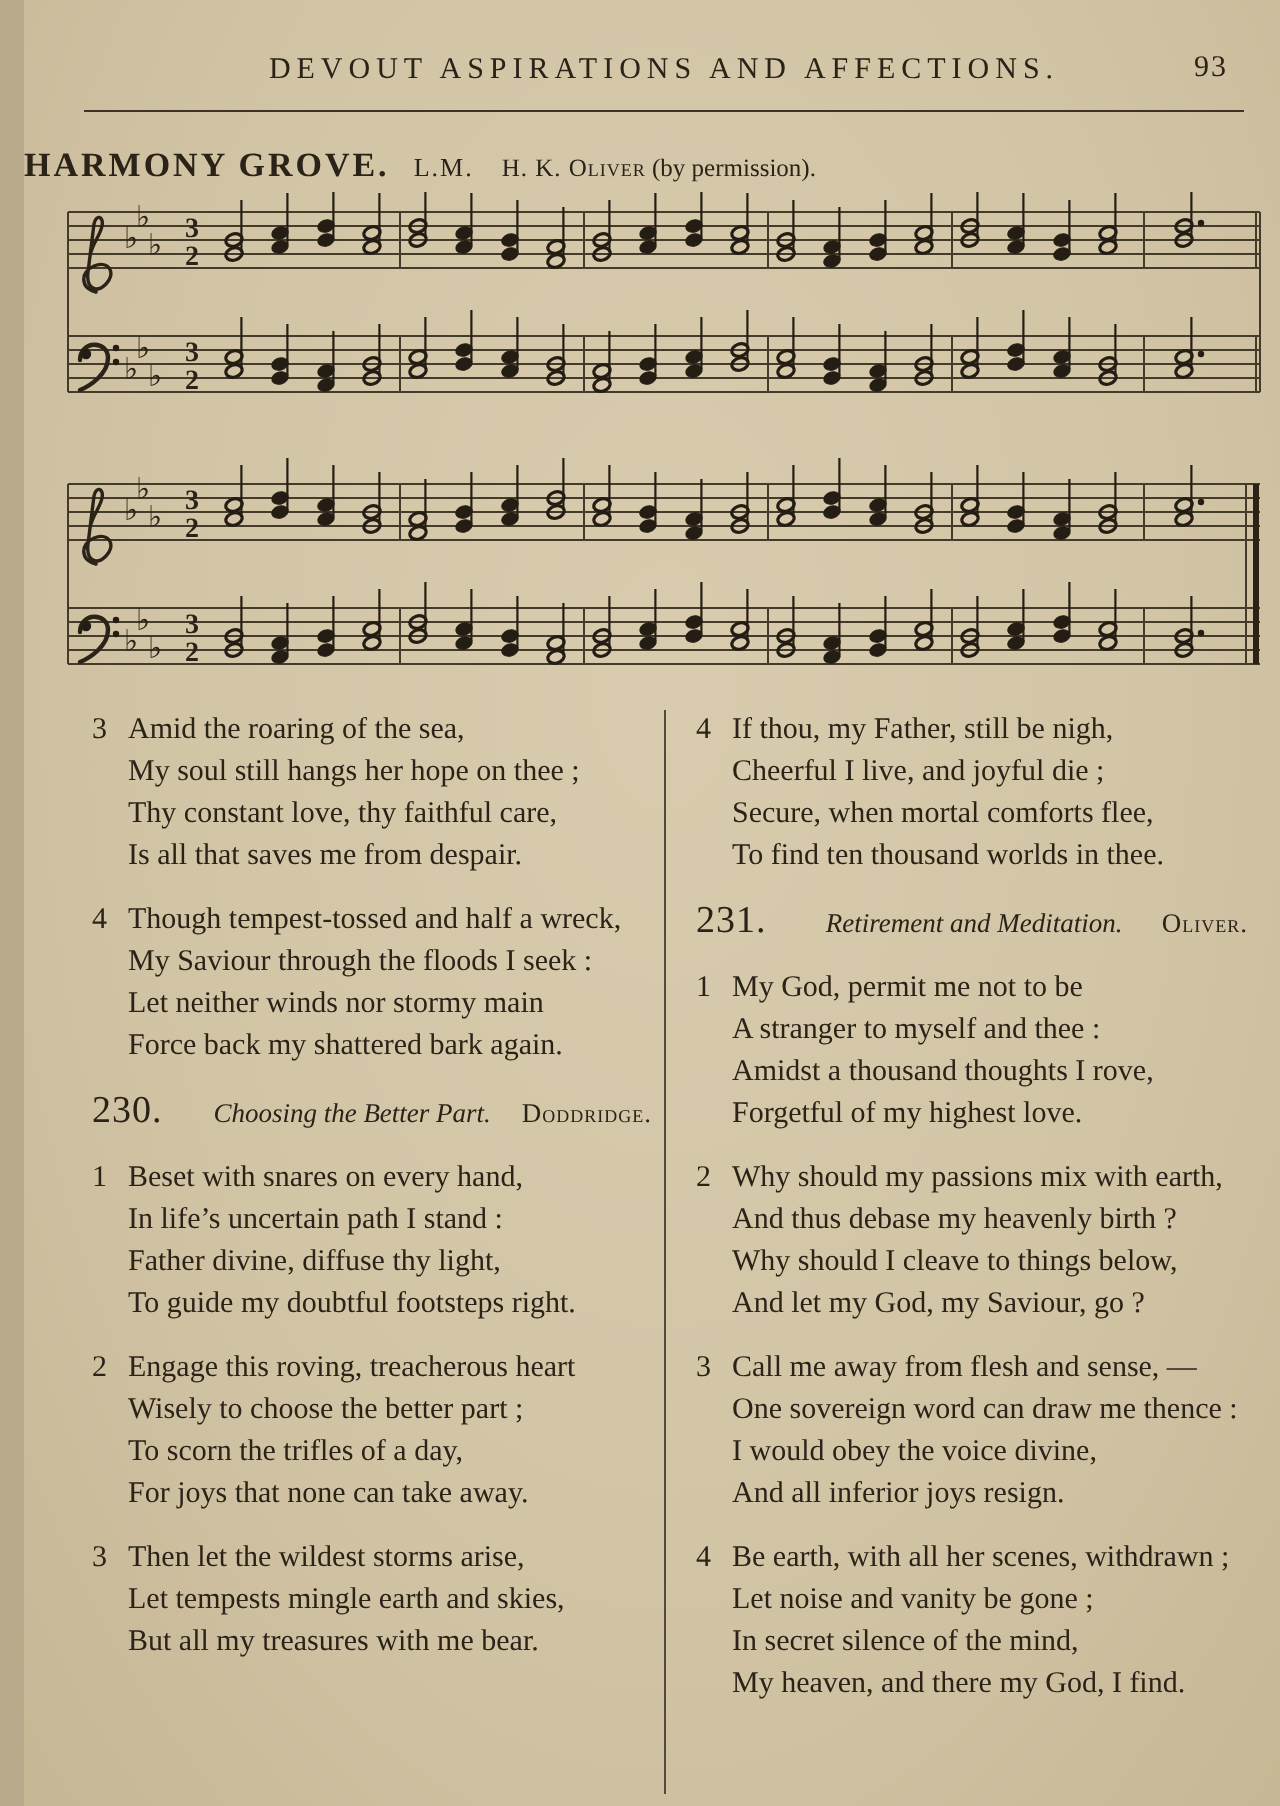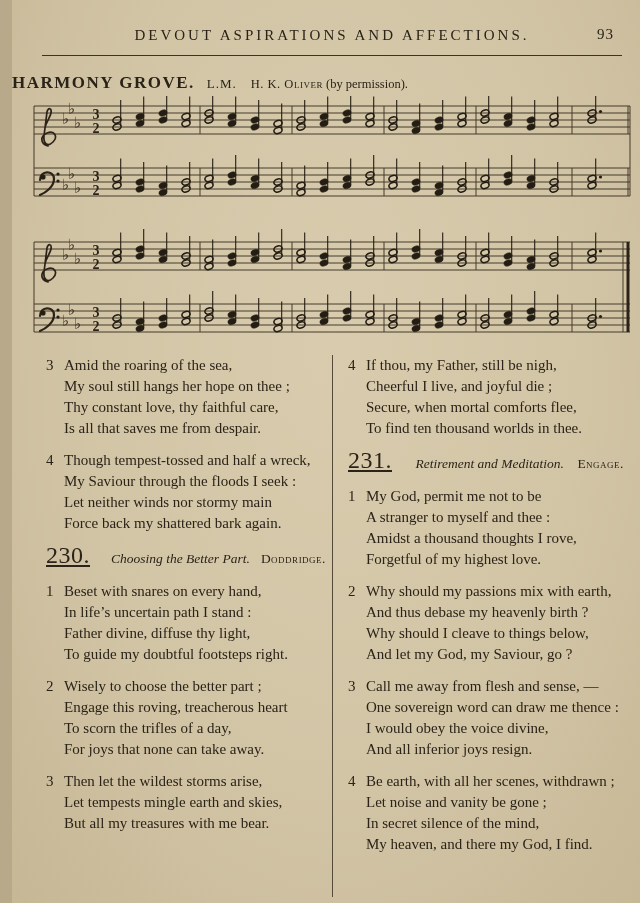--- a/index.html
+++ b/index.html
@@ -36,21 +36,21 @@
   .dot{fill:#241d13;}
   
   .columns{position:absolute;top:355px;left:34px;right:28px;bottom:6px;display:flex;}
   .col{font-size:15px;line-height:21px;}
   .col.left{width:280px;}
   .col.right{flex:1;border-left:1px solid #55493a;padding-left:15px;margin-left:6px;}
   .verse{display:flex;margin-bottom:11px;}
   .vnum{width:12px;flex:0 0 12px;margin-right:6px;text-align:left;}
   .vline{display:block;}
   .hymn-head{display:flex;align-items:baseline;margin:10px 0 12px 0;}
-  .hnum{font-size:24px;letter-spacing:0.5px;margin-right:10px;text-decoration:underline;}
+  .hnum{font-size:19px;letter-spacing:0.5px;margin-right:10px;}
   .hsub{flex:1;text-align:center;font-style:italic;font-size:13.5px;}
   .hauth{font-variant:small-caps;font-size:13.5px;letter-spacing:0.5px;}
 </style>
 </head>
 <body>
 
 <div class="page">
 
   <div class="running-head">
     <span class="rh-title">DEVOUT ASPIRATIONS AND AFFECTIONS.</span>
@@ -438,22 +438,22 @@
           <span class="vline">Beset with snares on every hand,</span>
           <span class="vline">In life’s uncertain path I stand :</span>
           <span class="vline">Father divine, diffuse thy light,</span>
           <span class="vline">To guide my doubtful footsteps right.</span>
         </span>
       </div>
 
       <div class="verse">
         <span class="vnum">2</span>
         <span class="vbody">
+          <span class="vline">Engage this roving, treacherous heart</span>
           <span class="vline">Wisely to choose the better part ;</span>
-          <span class="vline">Engage this roving, treacherous heart</span>
           <span class="vline">To scorn the trifles of a day,</span>
           <span class="vline">For joys that none can take away.</span>
         </span>
       </div>
 
       <div class="verse">
         <span class="vnum">3</span>
         <span class="vbody">
           <span class="vline">Then let the wildest storms arise,</span>
           <span class="vline">Let tempests mingle earth and skies,</span>
@@ -471,21 +471,21 @@
           <span class="vline">If thou, my Father, still be nigh,</span>
           <span class="vline">Cheerful I live, and joyful die ;</span>
           <span class="vline">Secure, when mortal comforts flee,</span>
           <span class="vline">To find ten thousand worlds in thee.</span>
         </span>
       </div>
 
       <div class="hymn-head">
         <span class="hnum">231.</span>
         <span class="hsub">Retirement and Meditation.</span>
-        <span class="hauth">Engage.</span>
+        <span class="hauth">Oliver.</span>
       </div>
 
       <div class="verse">
         <span class="vnum">1</span>
         <span class="vbody">
           <span class="vline">My God, permit me not to be</span>
           <span class="vline">A stranger to myself and thee :</span>
           <span class="vline">Amidst a thousand thoughts I rove,</span>
           <span class="vline">Forgetful of my highest love.</span>
         </span>

